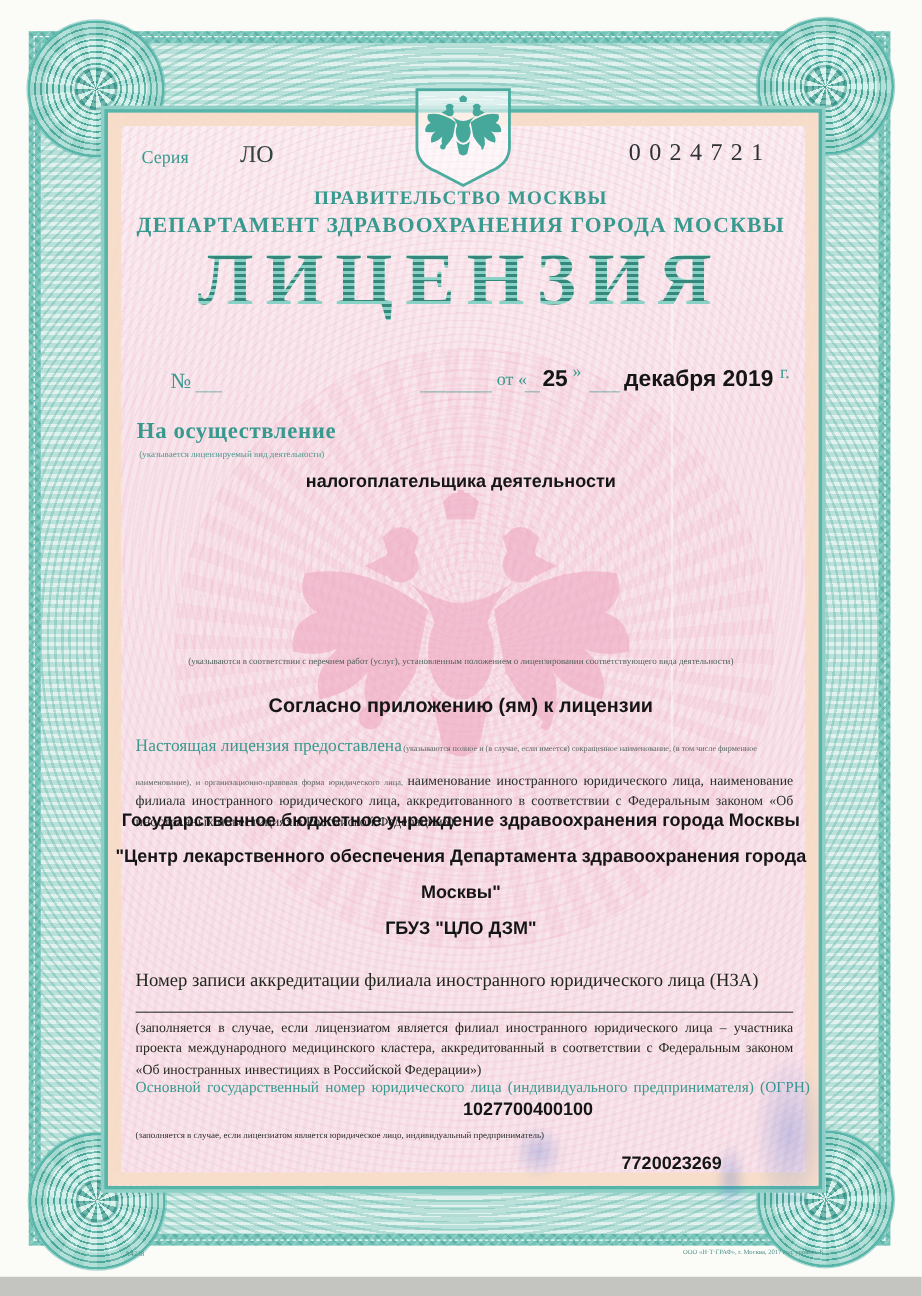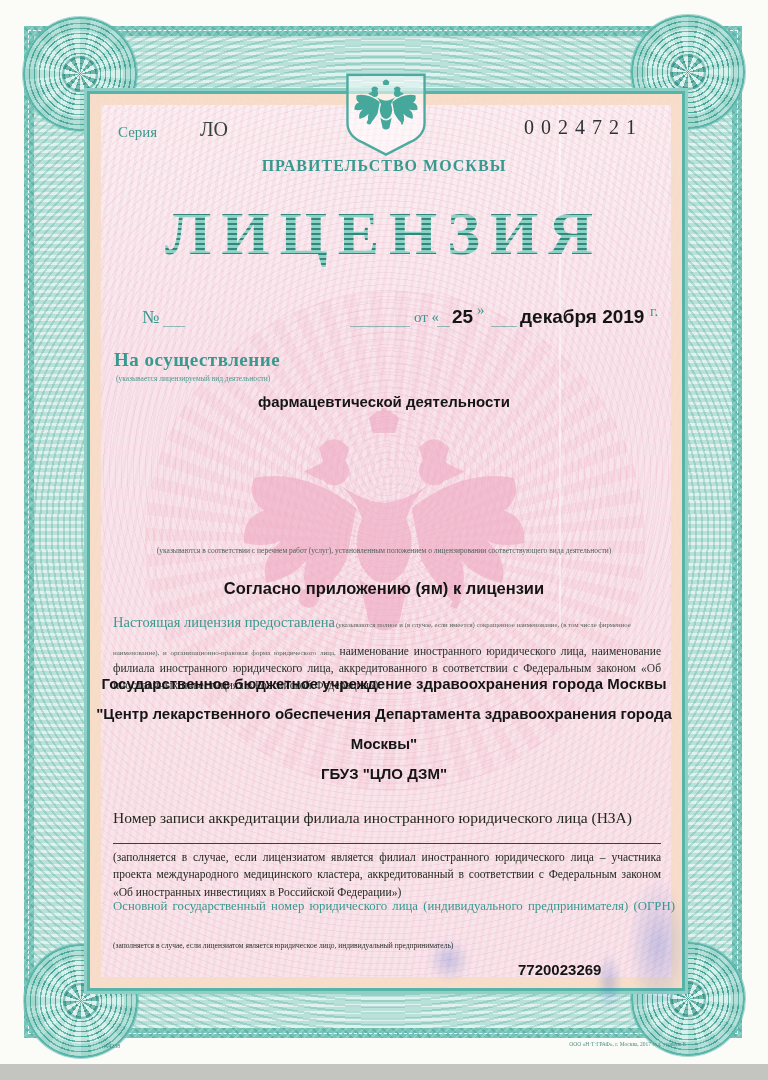--- a/index.html
+++ b/index.html
@@ -170,55 +170,57 @@
     <g transform="translate(14,10) scale(0.6)" style="color:#45a89b">
         <use href="#dbl-eagle"></use>
       </g>
   </svg>
 
   <div class="t teal series-label">Серия</div>
   <div class="t series-value">ЛО</div>
   <div class="t form-number">0024721</div>
 
   <div class="t teal center authority1">ПРАВИТЕЛЬСТВО МОСКВЫ</div>
+  <div class="t teal center authority2">ДЕПАРТАМЕНТ ЗДРАВООХРАНЕНИЯ ГОРОДА МОСКВЫ</div>
 
   <div class="t center license-title">ЛИЦЕНЗИЯ</div>
 
   <div class="t teal num-label">№</div>
   <div class="t teal num-from">от «</div>
   <div class="t sans num-day">25</div>
   <div class="t teal num-q2">»</div>
   <div class="t sans num-monthyear">декабря 2019</div>
   <div class="t teal num-year-suffix">г.</div>
   <div class="uline u1"></div>
   <div class="uline u2"></div>
   <div class="uline u3"></div>
   <div class="uline u4"></div>
 
   <div class="t teal act-heading">На осуществление</div>
   <div class="t act-note">(указывается лицензируемый вид деятельности)</div>
-  <div class="t sans center act-value">фармацевтической деятельности</div>
+  <div class="t sans center act-value">налогоплательщика деятельности</div>
 
   <div class="t sans center works-value">Согласно приложению (ям) к лицензии</div>
   <div class="t teal center works-note">(указываются в соответствии с перечнем работ (услуг), установленным положением о лицензировании соответствующего вида деятельности)</div>
 
   <div class="t teal grantee-heading">Настоящая лицензия предоставлена</div>
   <div class="t grantee-note1">(указываются полное и (в случае, если имеется) сокращенное наименование, (в том числе фирменное</div>
   <p class="t grantee-note"><span class="tiny-lead">наименование), и организационно-правовая форма юридического лица, </span><span>наименование иностранного юридического лица, наименование филиала иностранного юридического лица, аккредитованного в соответствии с Федеральным законом «Об иностранных инвестициях в Российской Федерации»)</span></p>
 
   <div class="t sans center org1">Государственное бюджетное учреждение здравоохранения города Москвы</div>
   <div class="t sans center org2">"Центр лекарственного обеспечения Департамента здравоохранения города</div>
   <div class="t sans center org3">Москвы"</div>
   <div class="t sans center org4">ГБУЗ "ЦЛО ДЗМ"</div>
 
   <div class="t nza-heading">Номер записи аккредитации филиала иностранного юридического лица (НЗА)</div>
   <div class="fill-line"></div>
   <div class="t nza-note">(заполняется в случае, если лицензиатом является филиал иностранного юридического лица – участника проекта международного медицинского кластера, аккредитованный в соответствии с Федеральным законом «Об иностранных инвестициях в Российской Федерации»)</div>
 
   <div class="t teal ogrn-heading">Основной государственный номер юридического лица (индивидуального предпринимателя) (ОГРН)</div>
+  <div class="t sans ogrn-value">1027700400100</div>
   <div class="t ogrn-note">(заполняется в случае, если лицензиатом является юридическое лицо, индивидуальный предприниматель)</div>
   <div class="t sans inn-value">7720023269</div>
 
   <div class="ink ink1"></div>
   <div class="ink ink2"></div>
   <div class="ink ink3"></div>
 
   <div class="t foot-code">А4238</div>
   <div class="t foot-printer">ООО «Н·Т·ГРАФ», г. Москва, 2017 год, уровень Б</div>
 </div>

